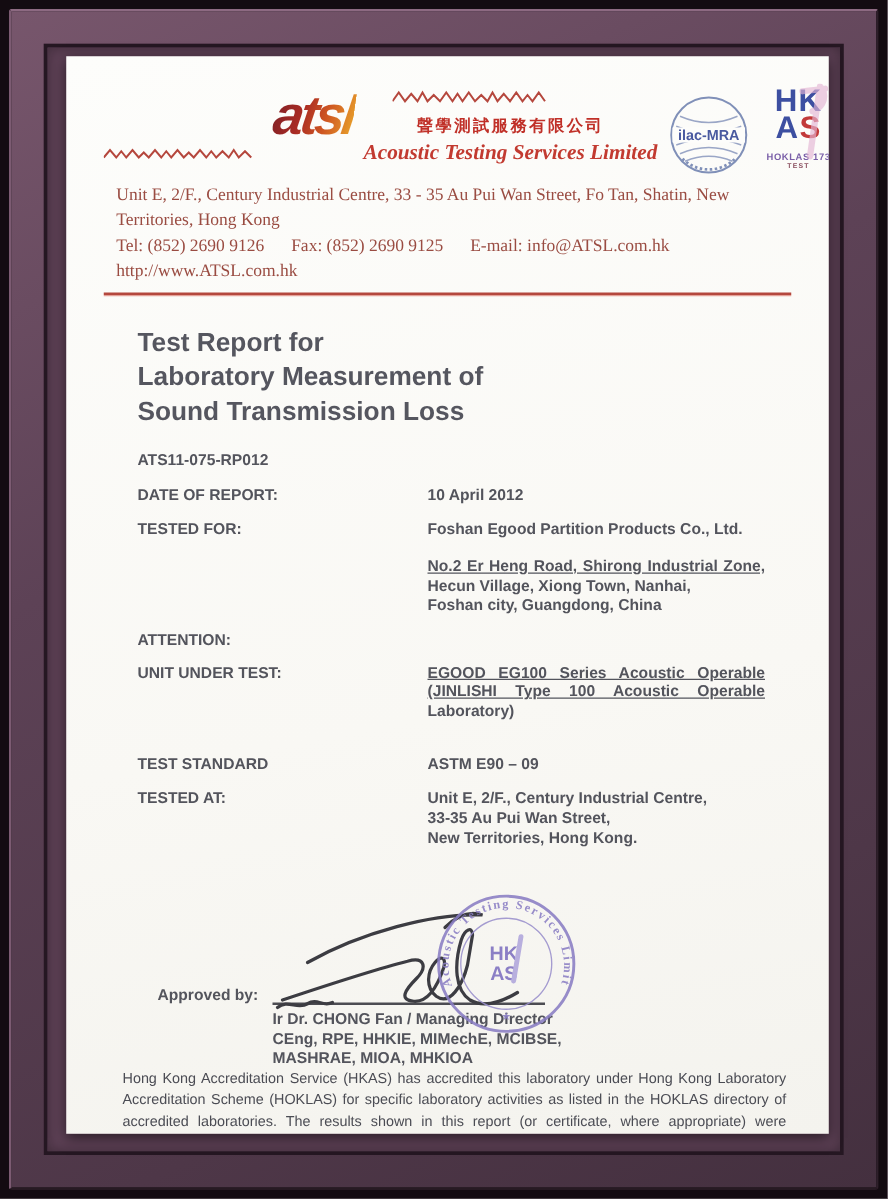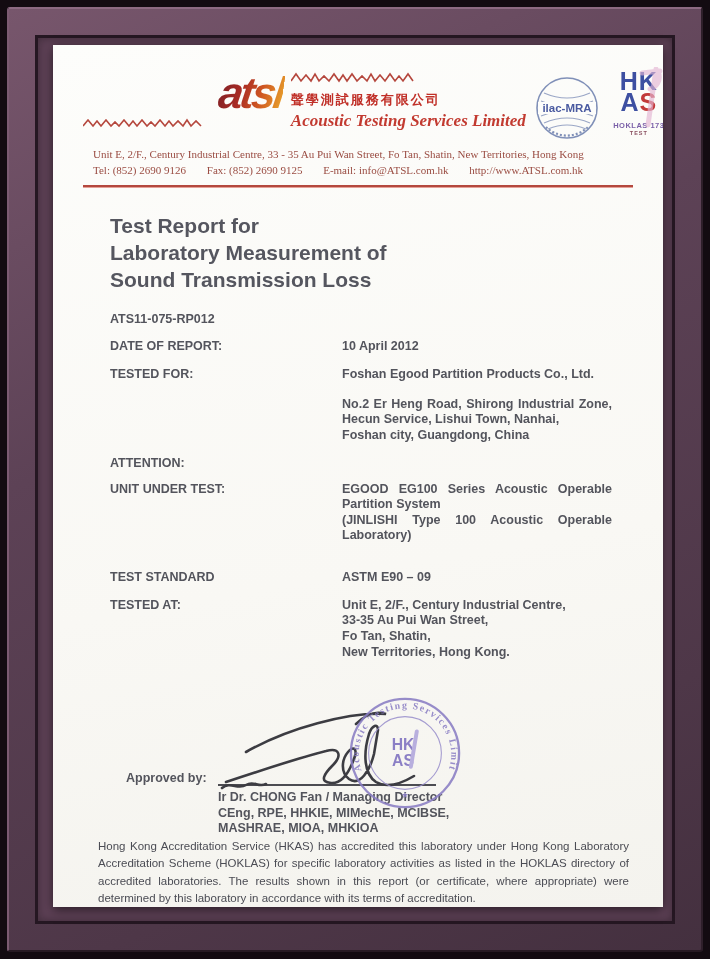--- a/index.html
+++ b/index.html
@@ -20,44 +20,44 @@
     color:#53545c; }
 
   
   .letterhead { padding:24px 30px 0 30px; }
   .lh-top { display:flex; align-items:flex-start; }
   .lh-left-zigzag { margin-top:48px; flex:0 0 auto; }
   .atsl-logo { font:italic 700 44px "Liberation Sans",sans-serif; letter-spacing:-3px;
     transform:skewX(-8deg); line-height:1; margin:2px 2px 0 4px;
     background:linear-gradient(100deg,#7e2026 0%,#a92b24 35%,#cf5722 65%,#e9a32b 100%);
     -webkit-background-clip:text; background-clip:text; color:transparent; }
-  .lh-mid { margin-left:6px; margin-top:2px; }
+  .lh-mid { margin-left:6px; margin-top:2px;text-align:center; }
   .company-zh { font-size:13px; font-weight:700; letter-spacing:2px; color:#c03028; margin-top:1px; }
   .company-en { font:italic 700 17px "Liberation Serif",serif; color:#c23a30; margin-top:2px; white-space:nowrap; }
   .lh-logos { display:flex; align-items:flex-start; margin-left:8px; margin-top:2px; }
   .ilac { position:relative; width:66px; height:66px; margin-top:4px; }
   .hkas { width:66px; text-align:center; margin-left:6px; position:relative; }
   .hkas-letters { font-weight:800; font-size:25px; line-height:.82; color:#3d4fa1; letter-spacing:1px; }
   .hkas-letters .s-red { color:#c23a3a; }
   .hkas-fork { position:absolute; left:26px; top:-4px; opacity:.65; }
   .hoklas { font-size:7.5px; font-weight:700; color:#7a5fa8; margin-top:9px; letter-spacing:.5px;text-align:center; }
   .hoklas-sub { font-size:5.5px; font-weight:700; color:#8a4f5f; letter-spacing:1px; }
-  .address-block { margin-top:6px; font-family:"Liberation Serif",serif; color:#9a4c42; font-size:11px; line-height:1.45; padding-left:10px; }
+  .address-block { margin-top:6px; font-family:"Liberation Serif",serif; color:#9a4c42; font-size:14px; line-height:1.45; padding-left:10px; }
   .contact-line span { margin-right:18px; }
   .red-rule { height:3px; margin:6px 0 0 0;
     background:linear-gradient(#b4483e 0 55%, #e5a198 55% 100%); }
 
   
   .main { padding:0 36px 0 57px; }
   .doc-title { margin-top:24px; font-size:21px; font-weight:700; color:#55565f; line-height:1.3; }
   .rows { margin-top:18px; }
   .row { display:flex; margin-bottom:12px; }
   .row .lbl { flex:0 0 232px; font-size:12.5px; font-weight:700; }
   .row .val { flex:0 0 270px; font-size:12.5px; font-weight:700; line-height:1.25; }
-  .val .just { text-align:justify; text-align-last:justify; }
+  .val .just { text-align:justify; text-align-last:justify;text-decoration:underline; }
   .sub-addr { margin-top:14px; }
   .sub-line { line-height:1.25; }
   .gap-lg { height:14px; }
 
   
   .approval { display:flex; margin:34px 36px 0 73px; position:relative; }
   .approve-lbl { flex:0 0 92px; font-size:12.5px; font-weight:600; align-self:flex-end; padding-bottom:52px; }
   .sig-block { position:relative; width:300px; }
   .sig-svg { display:block; margin-bottom:-6px; }
   .sig-line { width:218px; border-bottom:2px solid #4c4c52; }
@@ -137,48 +137,46 @@
         <div class="row">
           <div class="lbl">DATE OF REPORT:</div>
           <div class="val">10 April 2012</div>
         </div>
         <div class="row">
           <div class="lbl">TESTED FOR:</div>
           <div class="val">
             <div>Foshan Egood Partition Products Co., Ltd.</div>
             <div class="sub-addr">
               <div class="sub-line just">No.2 Er Heng Road, Shirong Industrial Zone,</div>
-              <div class="sub-line">Hecun Service, Lishui Town, Nanhai,</div>
+              <div class="sub-line">Hecun Village, Xiong Town, Nanhai,</div>
               <div class="sub-line">Foshan city, Guangdong, China</div>
             </div>
           </div>
         </div>
         <div class="row">
           <div class="lbl">ATTENTION:</div>
         </div>
         <div class="row">
           <div class="lbl">UNIT UNDER TEST:</div>
           <div class="val">
             <div class="sub-line just">EGOOD EG100 Series Acoustic Operable</div>
-            <div class="sub-line">Partition System</div>
             <div class="sub-line just">(JINLISHI Type 100 Acoustic Operable</div>
             <div class="sub-line">Laboratory)</div>
           </div>
         </div>
         <div class="gap-lg"></div>
         <div class="row">
           <div class="lbl">TEST STANDARD</div>
           <div class="val">ASTM E90 – 09</div>
         </div>
         <div class="row">
           <div class="lbl">TESTED AT:</div>
           <div class="val">
             <div class="sub-line">Unit E, 2/F., Century Industrial Centre,</div>
             <div class="sub-line">33-35 Au Pui Wan Street,</div>
-            <div class="sub-line">Fo Tan, Shatin,</div>
             <div class="sub-line">New Territories, Hong Kong.</div>
           </div>
         </div>
       </div>
     </div>
 
     <div class="approval">
       <div class="approve-lbl">Approved by:</div>
       <div class="sig-block">
         <svg class="sig-svg" width="230" height="84" viewBox="0 0 230 84">

